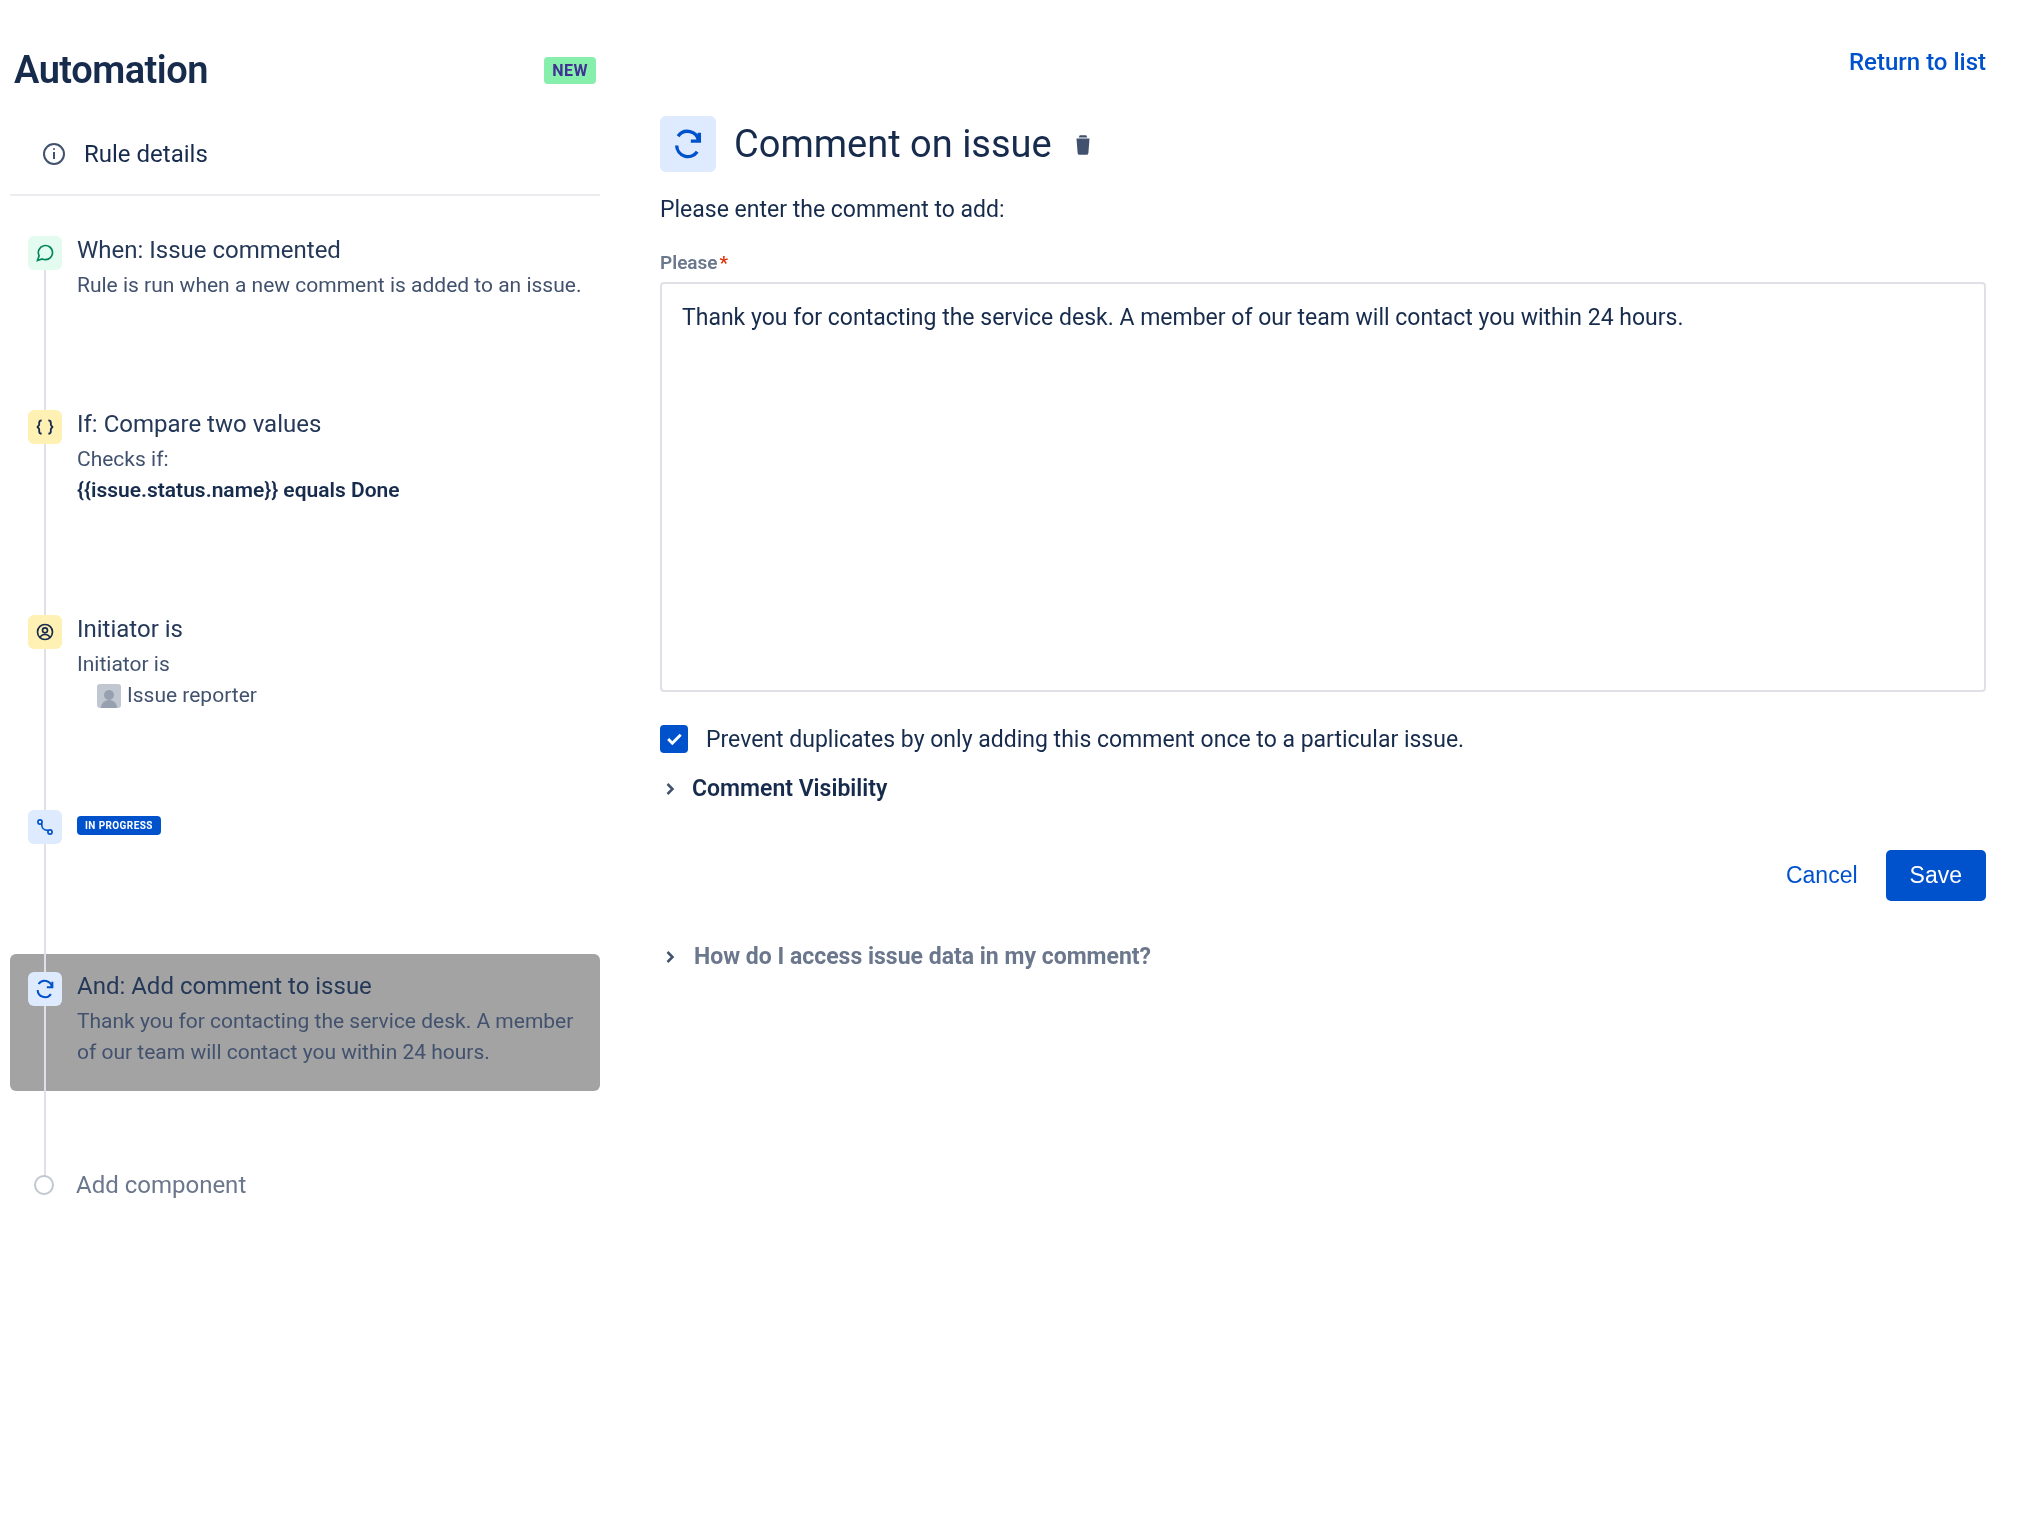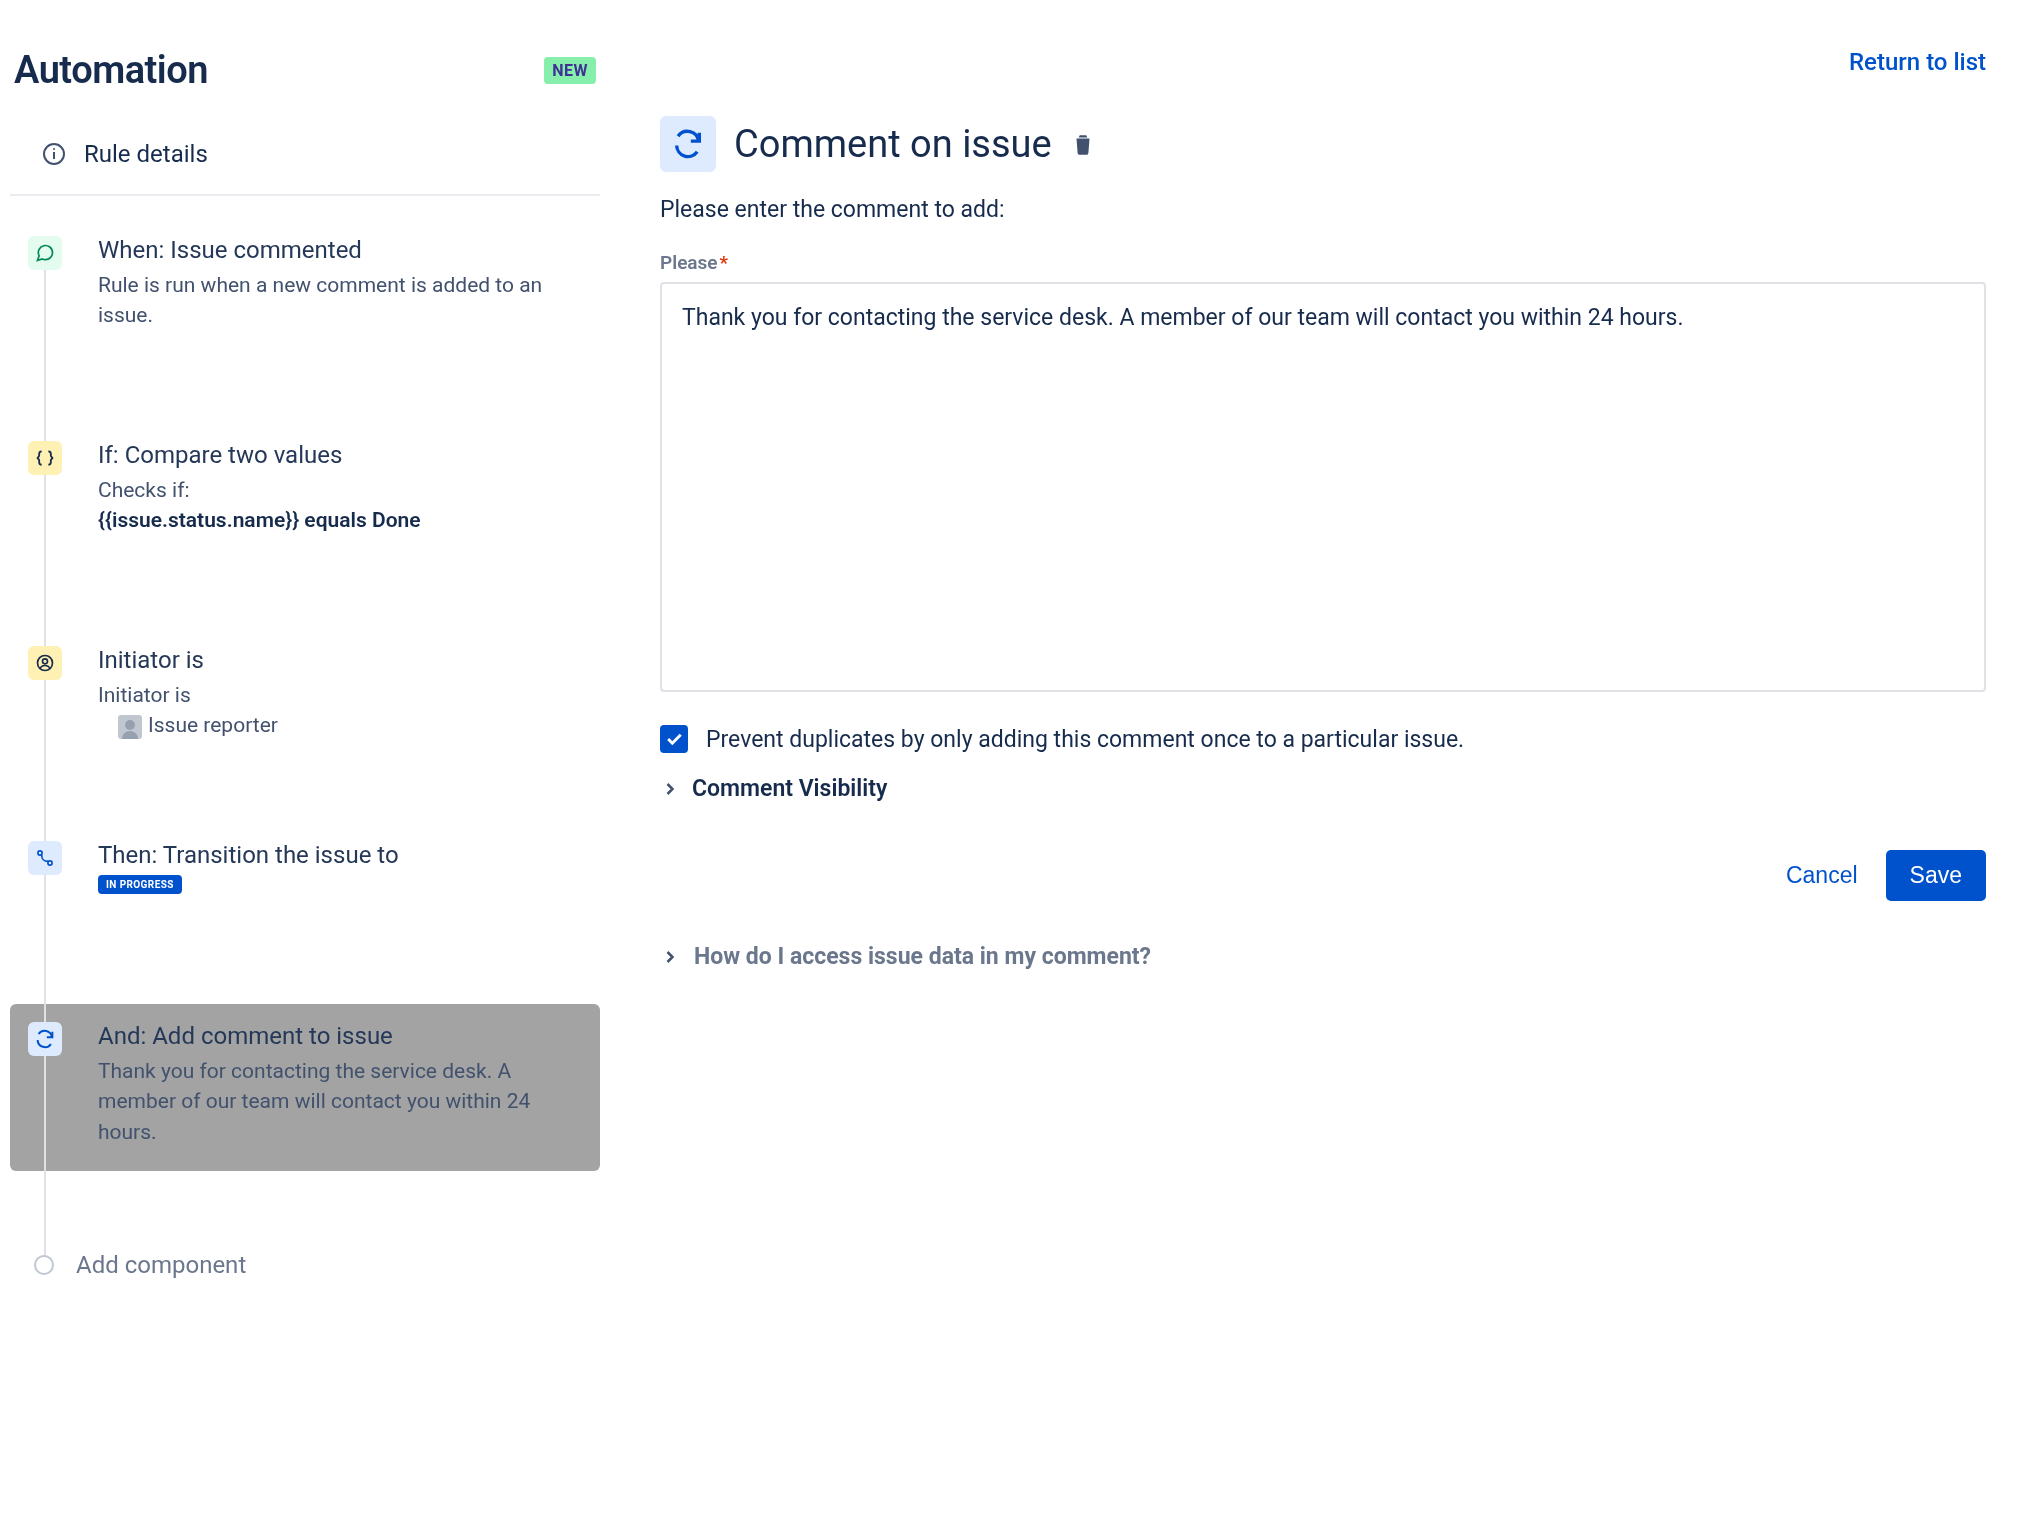--- a/index.html
+++ b/index.html
@@ -20,21 +20,21 @@
     padding:4px 8px; border-radius:4px; letter-spacing:0.5px;
   }
   .rule-details {
     display:flex; align-items:center; gap:18px;
     padding: 18px 4px 26px 32px; font-size:24px; color:#172B4D; cursor:pointer;
     border-bottom:2px solid #EBECF0;
   }
   .info-icon { width:24px; height:24px; color:#42526E; flex:0 0 24px;}
   .steps { position:relative; padding-top:40px; }
   .step {
-    position:relative; display:flex; gap:36px;
+    position:relative; display:flex; gap:15px;
     padding: 0 18px 0 18px;
     margin-bottom: 110px;
     cursor:pointer;
   }
   .step.selected { background:#a3a3a3; border-radius:6px; padding-top:18px; padding-bottom:24px; margin-bottom:80px;}
   .step-icon {
     width:34px; height:34px; border-radius:6px;
     display:flex; align-items:center; justify-content:center;
     flex:0 0 34px; position:relative; z-index:2;
   }
@@ -186,21 +186,20 @@
 
       <div class="step">
         <div class="step-icon icon-action-blue">
           <svg viewBox="0 0 24 24" width="20" height="20" fill="none" stroke="currentColor" stroke-width="2">
             <circle cx="6" cy="6" r="2.5"></circle>
               <circle cx="18" cy="18" r="2.5"></circle>
             <path d="M8 8c0 6 2 8 8 8"></path>
           </svg>
         </div>
         <div class="step-body">
-          <div class="step-title">Then: Transition the issue to</div>
           <div style="margin-top:6px;"><span class="lozenge">IN PROGRESS</span></div>
         </div>
       </div>
 
       <div class="step selected">
         <div class="step-icon icon-action-blue">
           <svg viewBox="0 0 24 24" width="22" height="22" fill="none" stroke="currentColor" stroke-width="2.2">
             <path d="M20 4v6h-6"></path>
               <path d="M4 13a8 8 0 0 0 14.5 4.5"></path>
               <path d="M19.5 10A8 8 0 0 0 5 6.5"></path>

